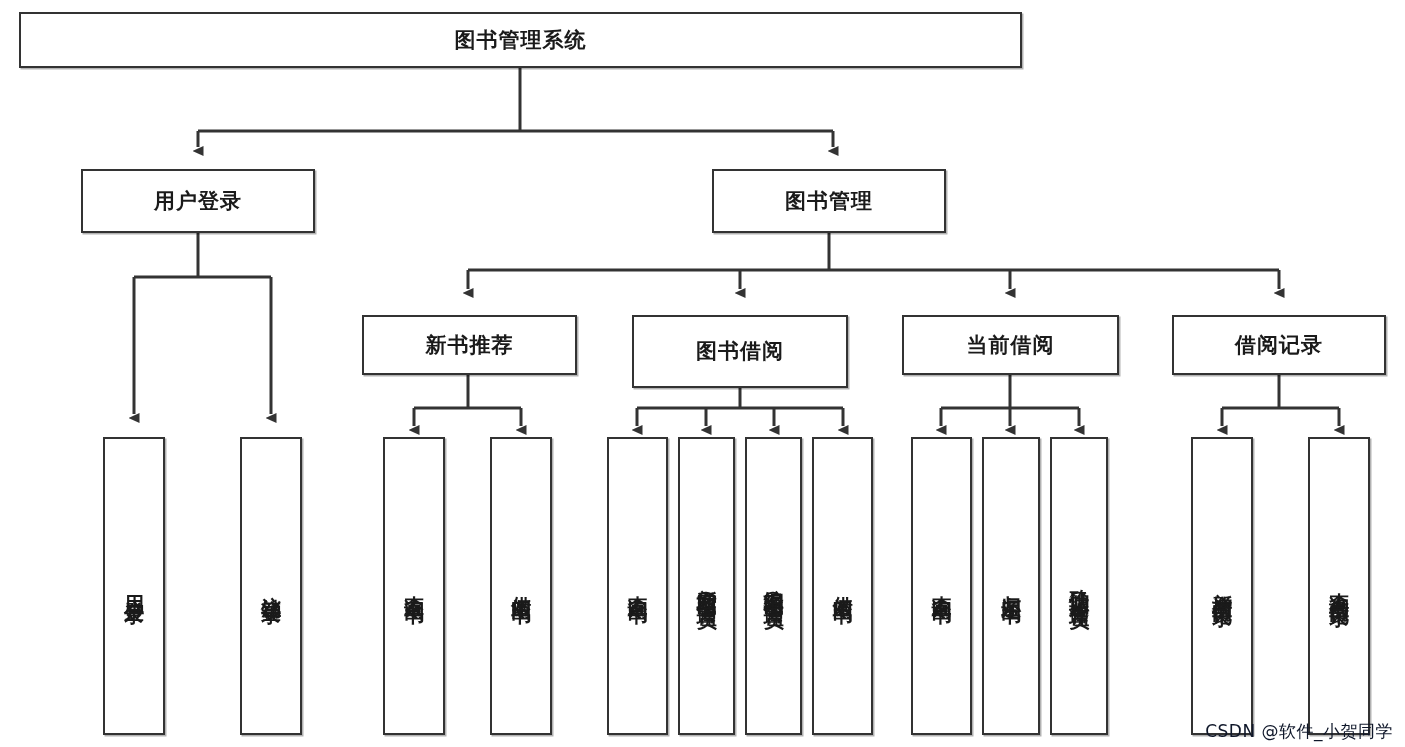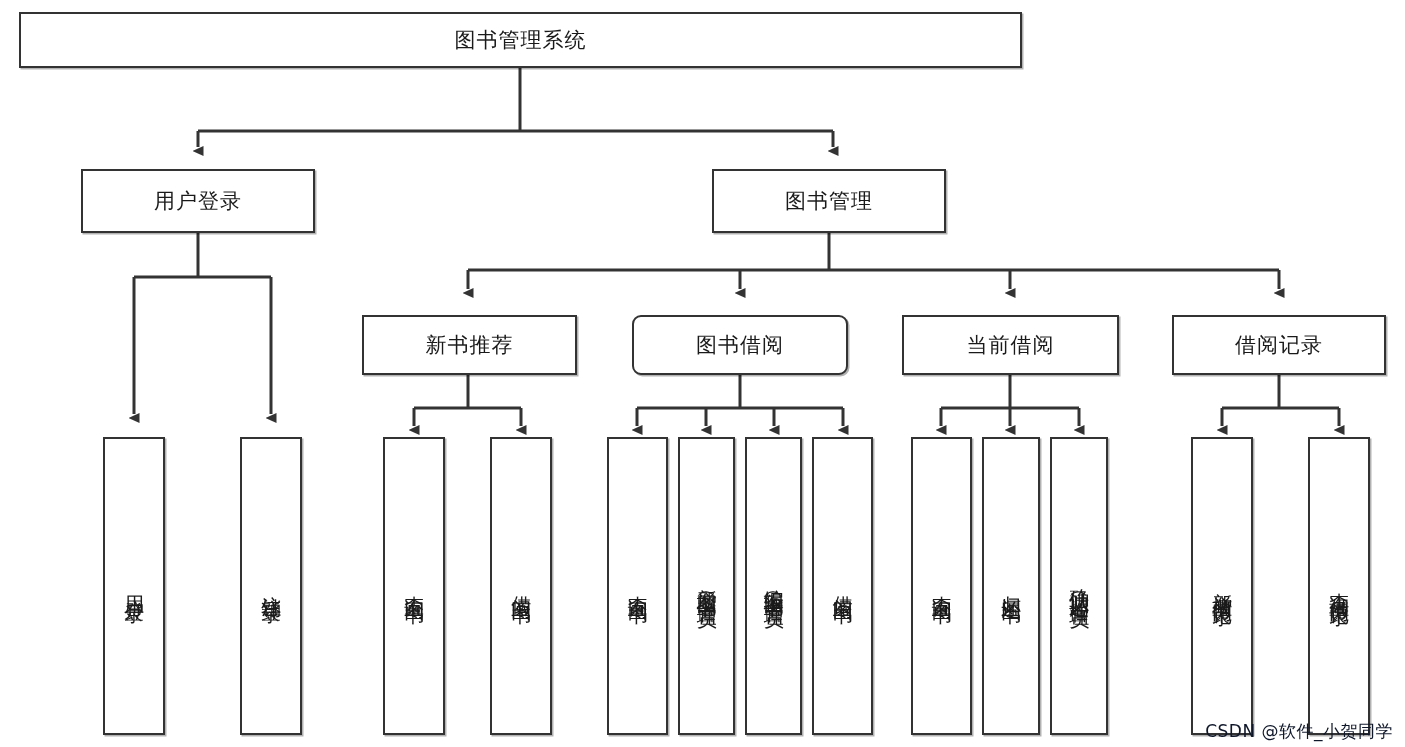--- a/index.html
+++ b/index.html
@@ -13,20 +13,21 @@
 
   .node{
     position:absolute;
     box-sizing:border-box;
     background:#ffffff;
     border:2px solid #333333;
     box-shadow:1.5px 1.5px 0 rgba(0,0,0,0.30);
     display:flex;align-items:center;justify-content:center;
     text-align:center;
     line-height:1.18;
+    font-weight:bold;
   }
   .node .txt{display:block;}
 
   .node.horiz .txt{
     writing-mode:horizontal-tb;
     font-size:21px;
     letter-spacing:1px;
   }
   .node.vert{align-items:center;justify-content:center;}
   .node.vert .txt{
@@ -108,21 +109,21 @@
   <div class="node horiz" style="left:81px;top:169px;width:234px;height:64px;">
     <span class="txt">用户登录</span>
   </div>
   <div class="node horiz" style="left:712px;top:169px;width:234px;height:64px;">
     <span class="txt">图书管理</span>
   </div>
 
   <div class="node horiz" style="left:362px;top:315px;width:215px;height:60px;">
     <span class="txt">新书推荐</span>
   </div>
-  <div class="node horiz" style="left:632px;top:315px;width:216px;height:60px;border-radius:9px;">
+  <div class="node horiz" style="left:632px;top:315px;width:216px;height:73px;">
     <span class="txt">图书借阅</span>
   </div>
   <div class="node horiz" style="left:902px;top:315px;width:217px;height:60px;">
     <span class="txt">当前借阅</span>
   </div>
   <div class="node horiz" style="left:1172px;top:315px;width:214px;height:60px;">
     <span class="txt">借阅记录</span>
   </div>
 
   <div class="node vert" style="left:103px;top:437px;width:62px;height:298px;">

